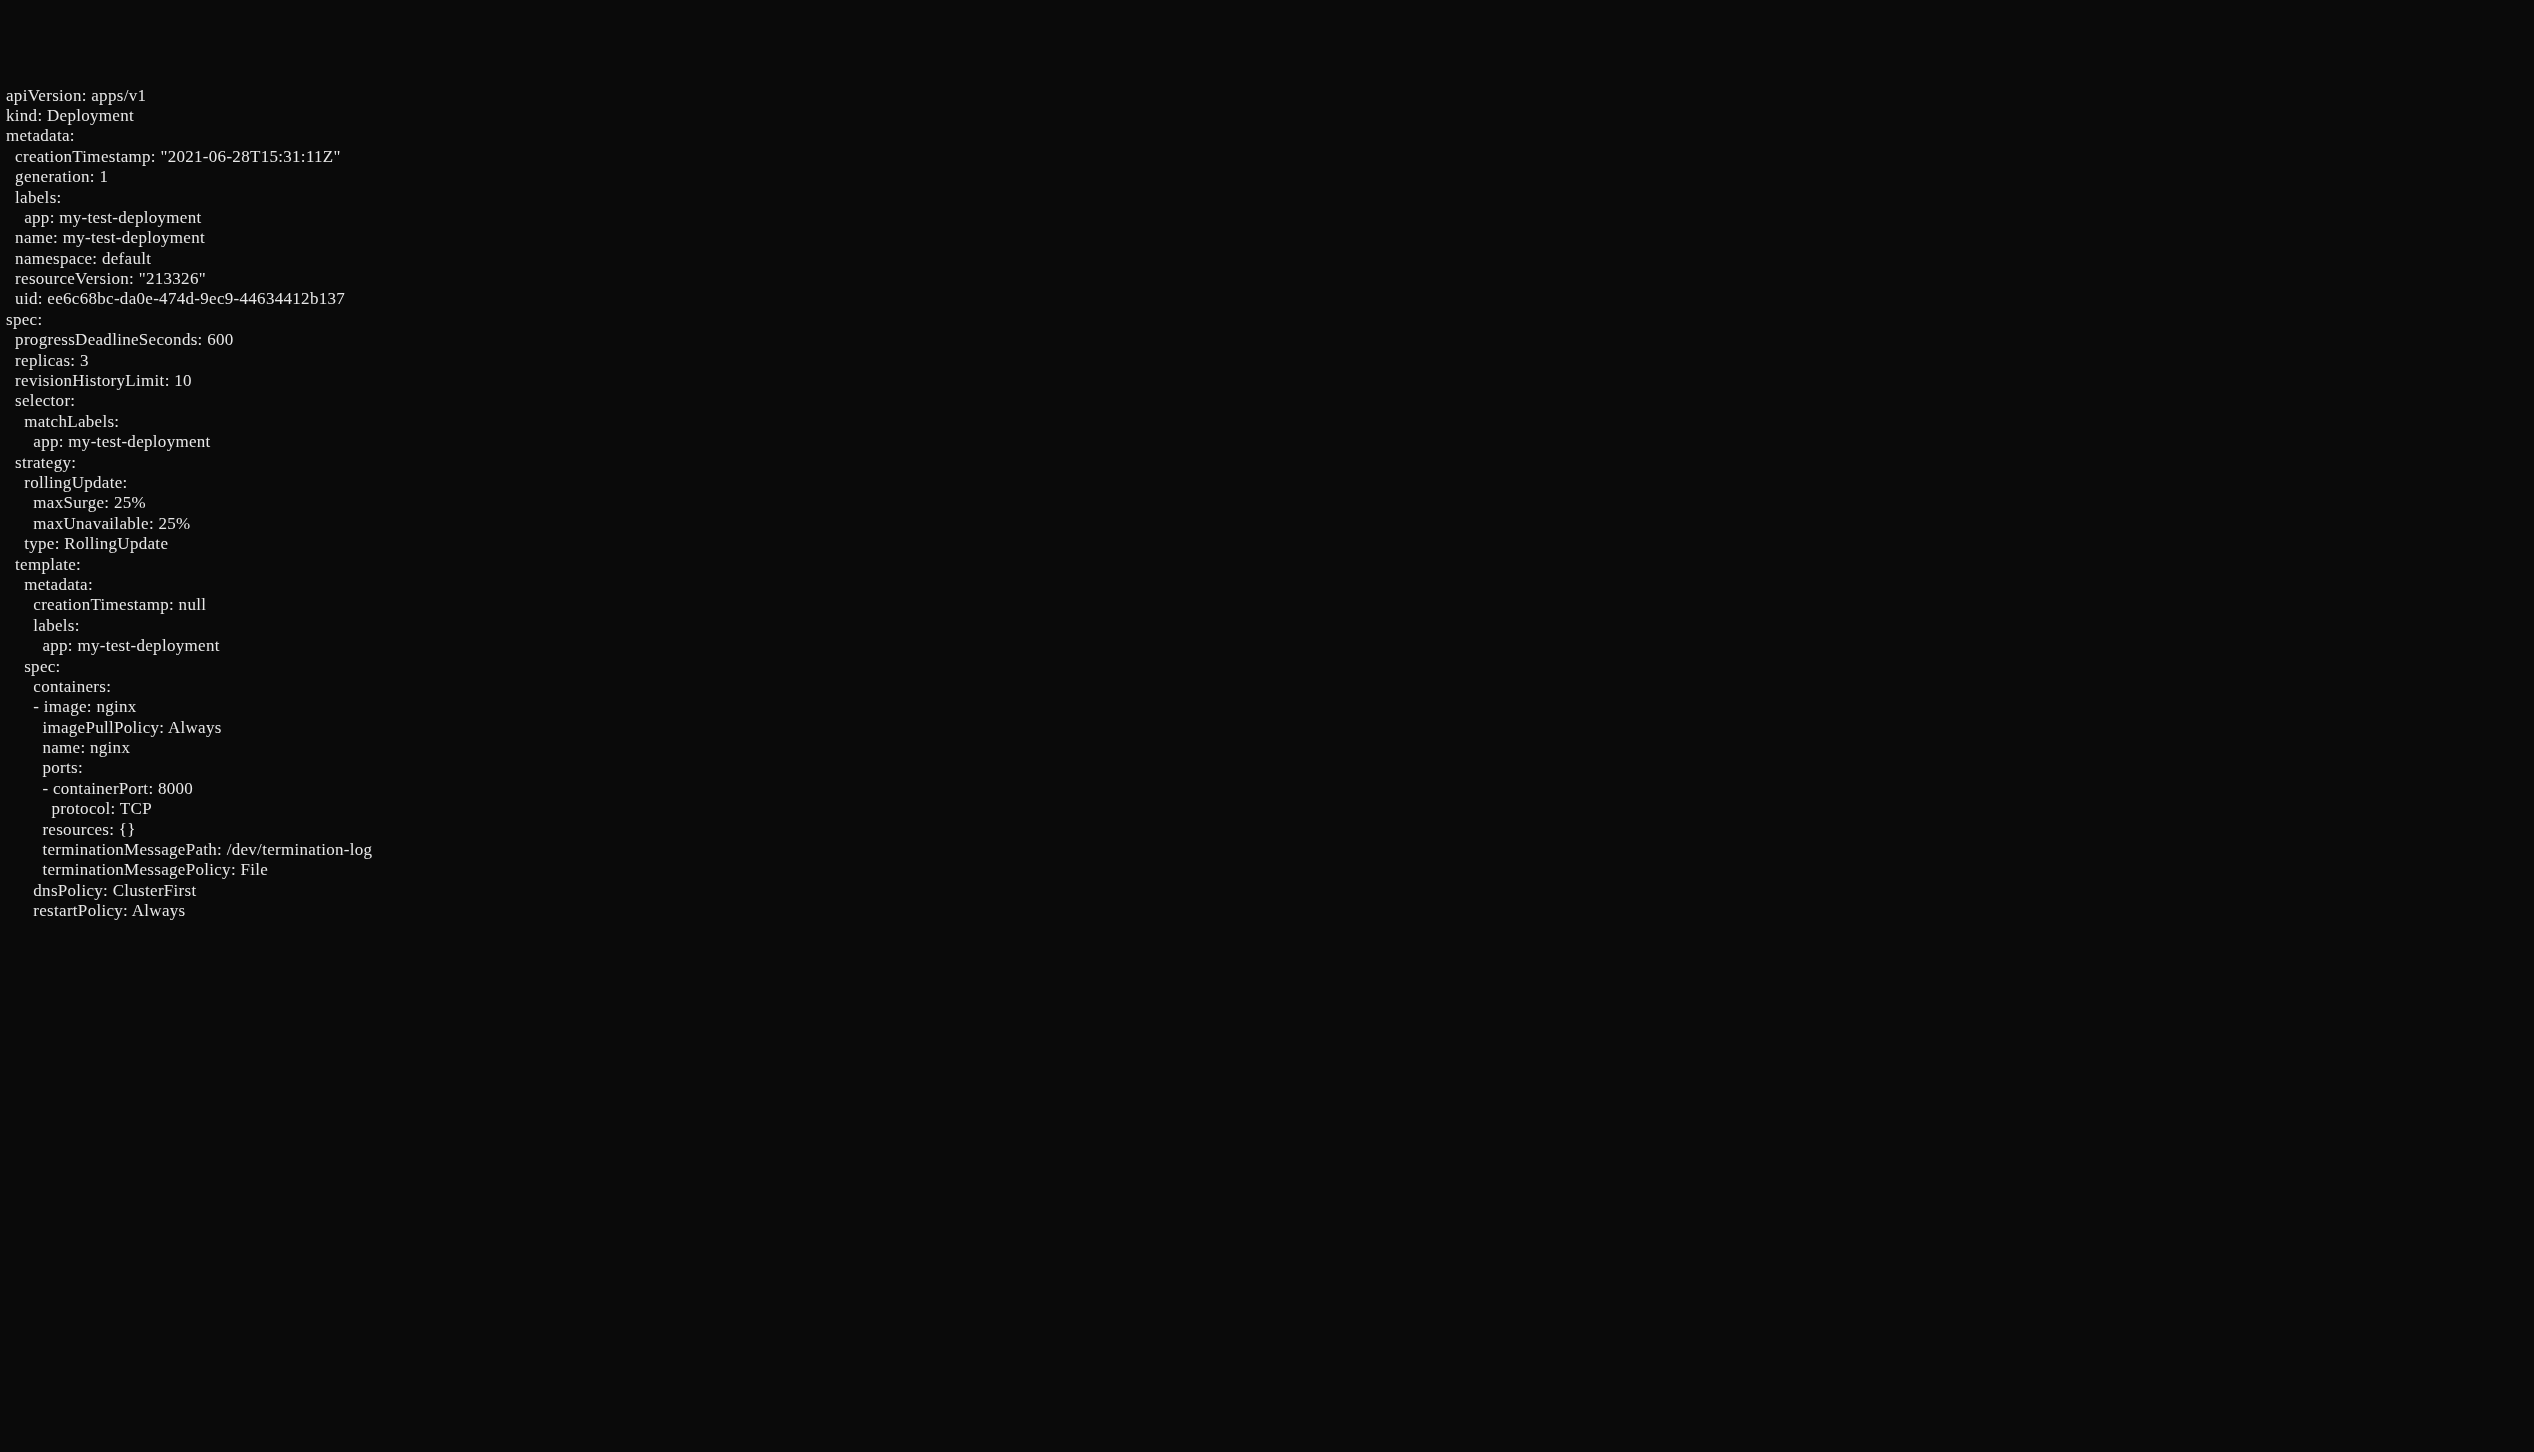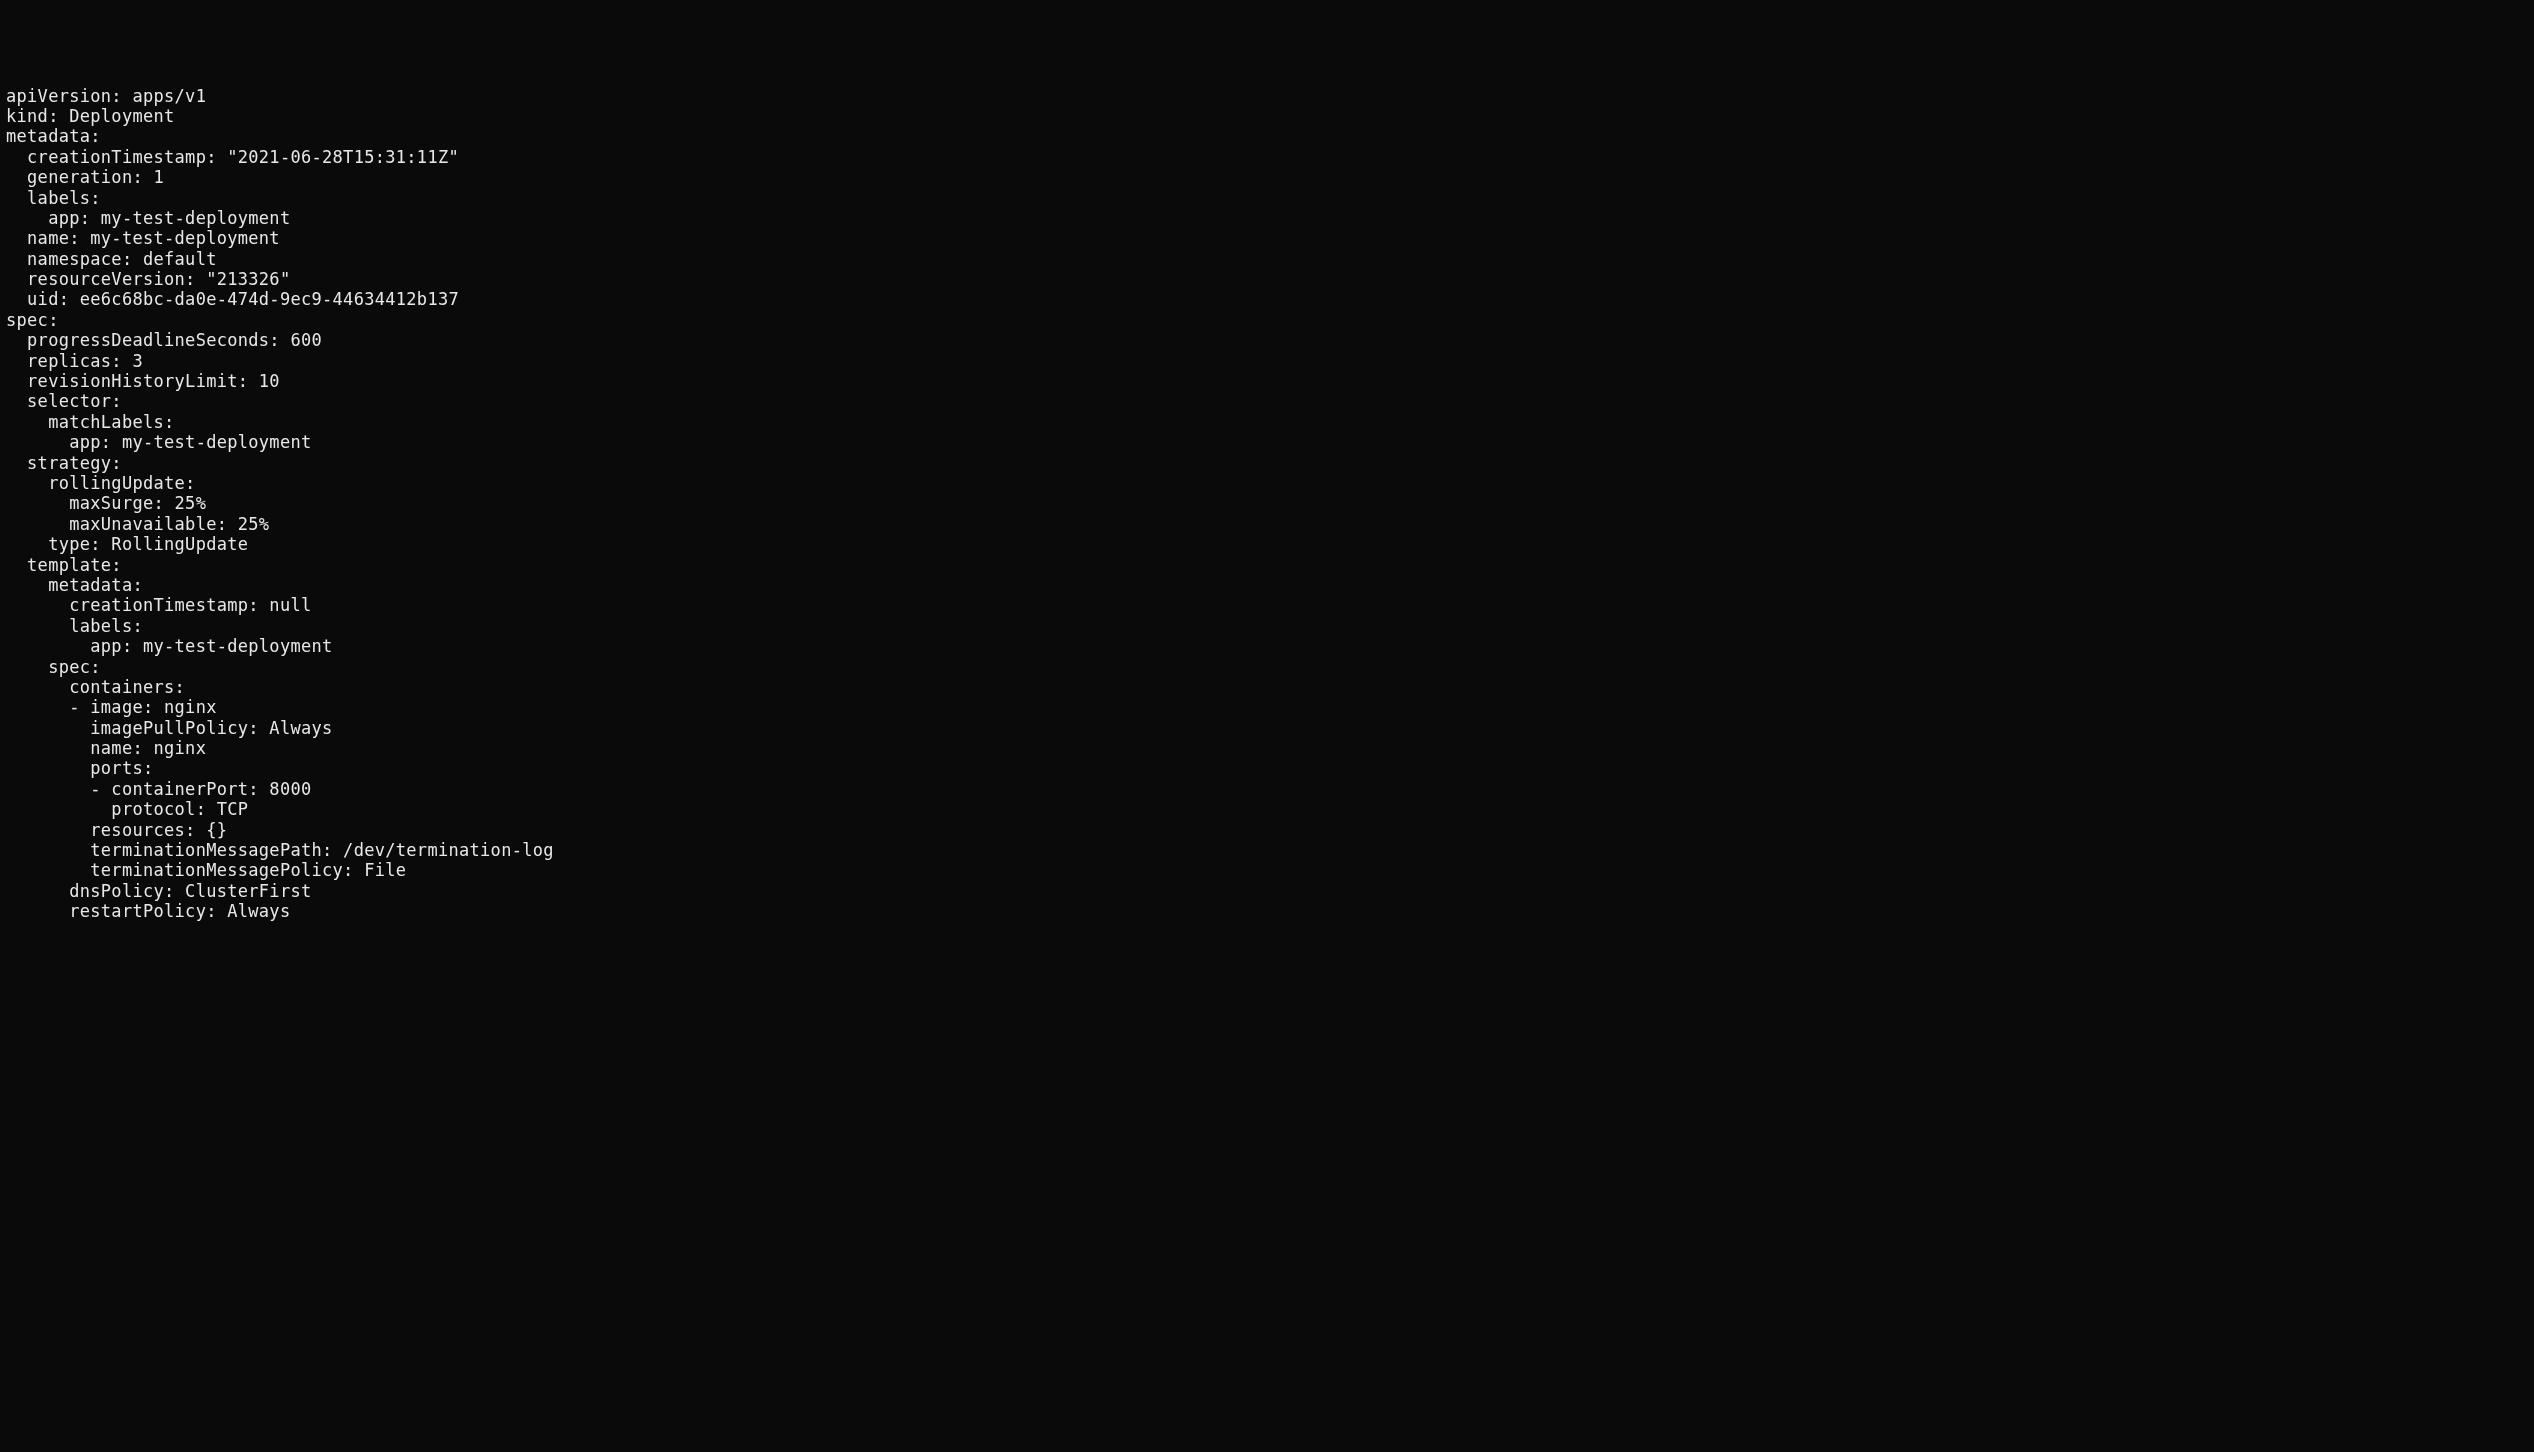--- a/index.html
+++ b/index.html
@@ -1,18 +1,19 @@
 <!DOCTYPE html>
 <html><head>
   <meta charset="utf-8">
   <style>
     * {
       margin: 0;
       padding: 0;
       box-sizing: border-box;
+      font-family: Liberation Serif, serif;
     }
     body {
       background-color: #0a0a0a;
       color: #e8e8e8;
       font-family: 'Menlo', 'Monaco', 'Consolas', monospace;
       font-size: 17px;
       line-height: 1.2;
       padding: 4px 6px;
       white-space: pre;
       letter-spacing: 0.3px;

